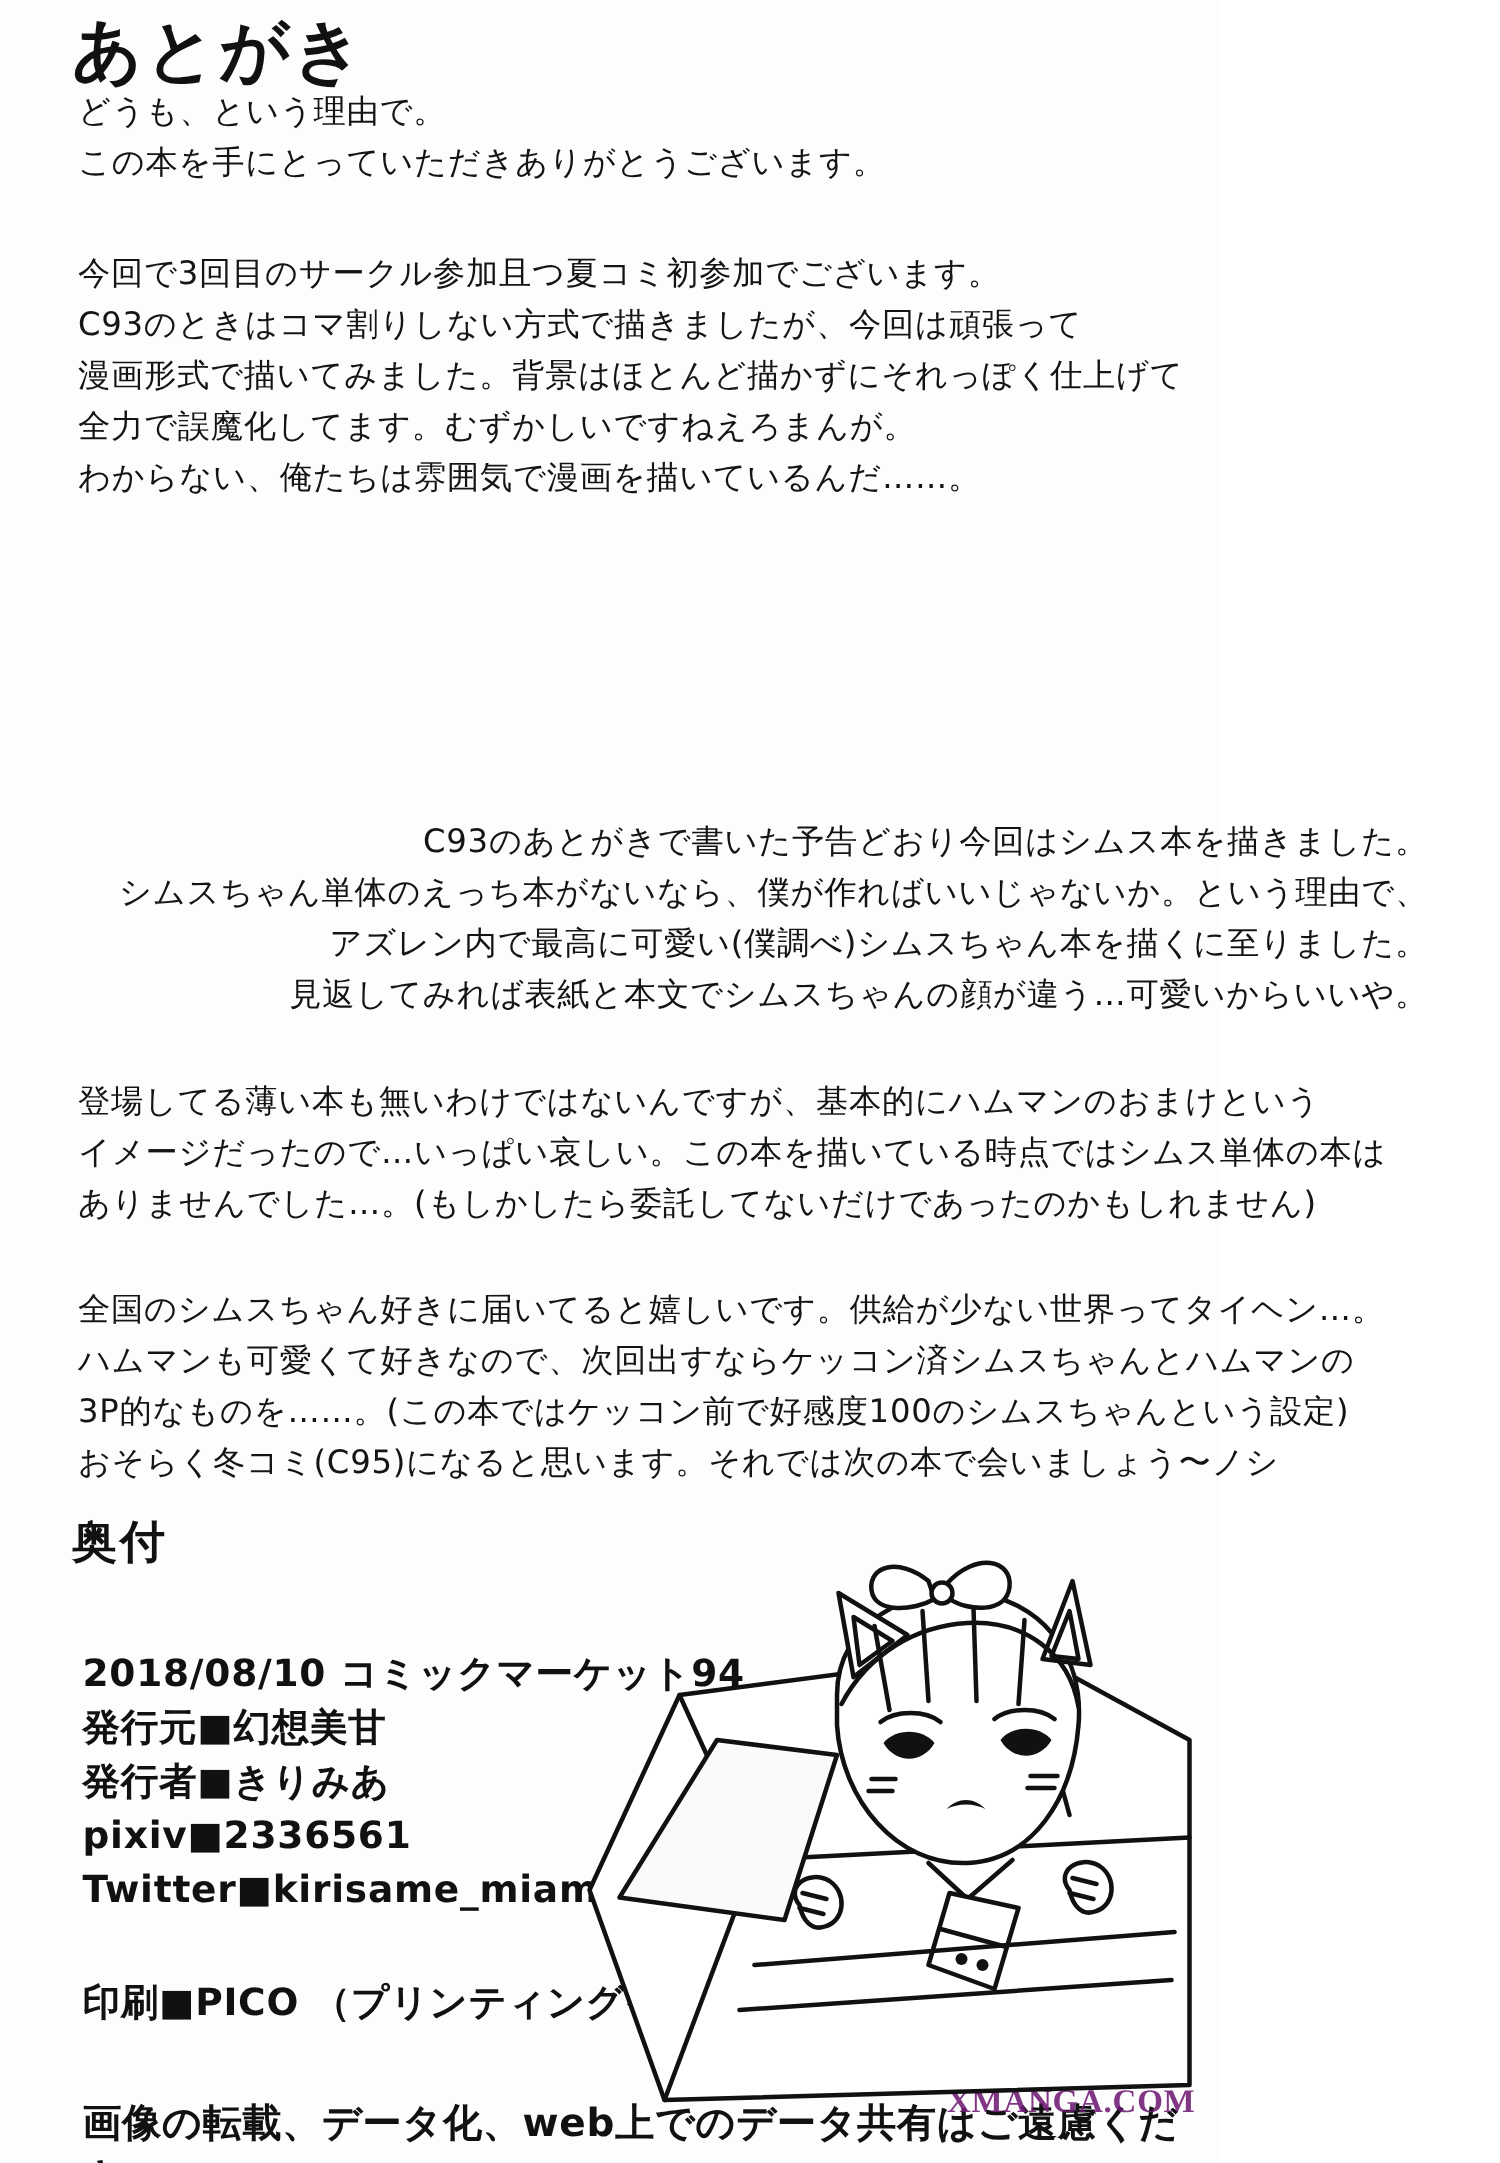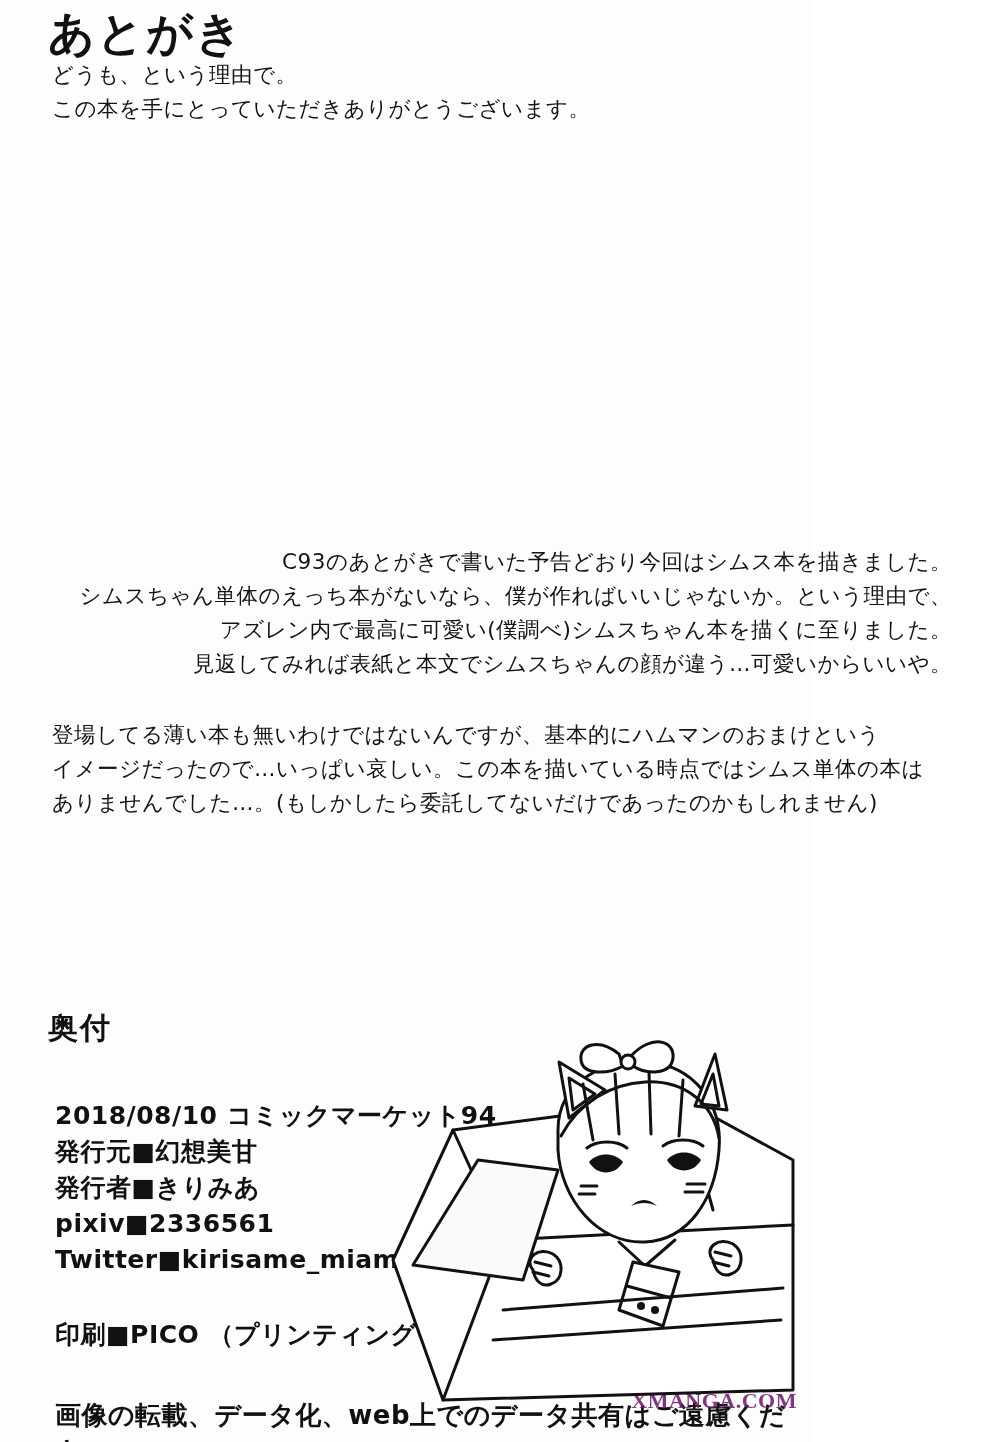--- a/index.html
+++ b/index.html
@@ -130,31 +130,40 @@
 </head>
 <body>
 
 <div class="page">
 
   <div class="afterword-title">あとがき</div>
 
   <div class="body-block" id="blk0">どうも、という理由で。
 この本を手にとっていただきありがとうございます。</div>
 
+  <div class="body-block" id="blk1">今回で3回目のサークル参加且つ夏コミ初参加でございます。
+C93のときはコマ割りしない方式で描きましたが、今回は頑張って
+漫画形式で描いてみました。背景はほとんど描かずにそれっぽく仕上げて
+全力で誤魔化してます。むずかしいですねえろまんが。
+わからない、俺たちは雰囲気で漫画を描いているんだ……。</div>
 
 
   <div class="body-block" id="blk3">C93のあとがきで書いた予告どおり今回はシムス本を描きました。
 シムスちゃん単体のえっち本がないなら、僕が作ればいいじゃないか。という理由で、
 アズレン内で最高に可愛い(僕調べ)シムスちゃん本を描くに至りました。
 見返してみれば表紙と本文でシムスちゃんの顔が違う…可愛いからいいや。</div>
 
   <div class="body-block" id="blk4">登場してる薄い本も無いわけではないんですが、基本的にハムマンのおまけという
 イメージだったので…いっぱい哀しい。この本を描いている時点ではシムス単体の本は
 ありませんでした…。(もしかしたら委託してないだけであったのかもしれません)</div>
 
+  <div class="body-block" id="blk5">全国のシムスちゃん好きに届いてると嬉しいです。供給が少ない世界ってタイヘン…。
+ハムマンも可愛くて好きなので、次回出すならケッコン済シムスちゃんとハムマンの
+3P的なものを……。(この本ではケッコン前で好感度100のシムスちゃんという設定)
+おそらく冬コミ(C95)になると思います。それでは次の本で会いましょう〜ノシ</div>
 
   <div class="colophon-title">奥付</div>
 
   <div class="colophon-list">2018/08/10 コミックマーケット94
 発行元■幻想美甘
 発行者■きりみあ
 pixiv■2336561
 Twitter■kirisame_miamia</div>
 
   <div class="print-line">印刷■PICO （プリンティングイン株式会社）</div>

